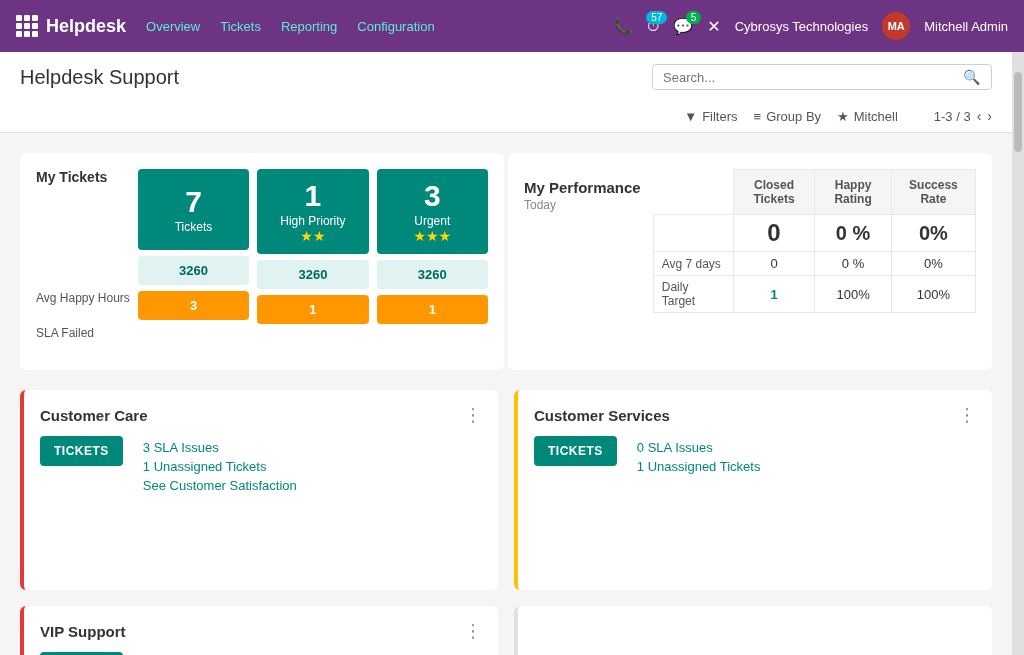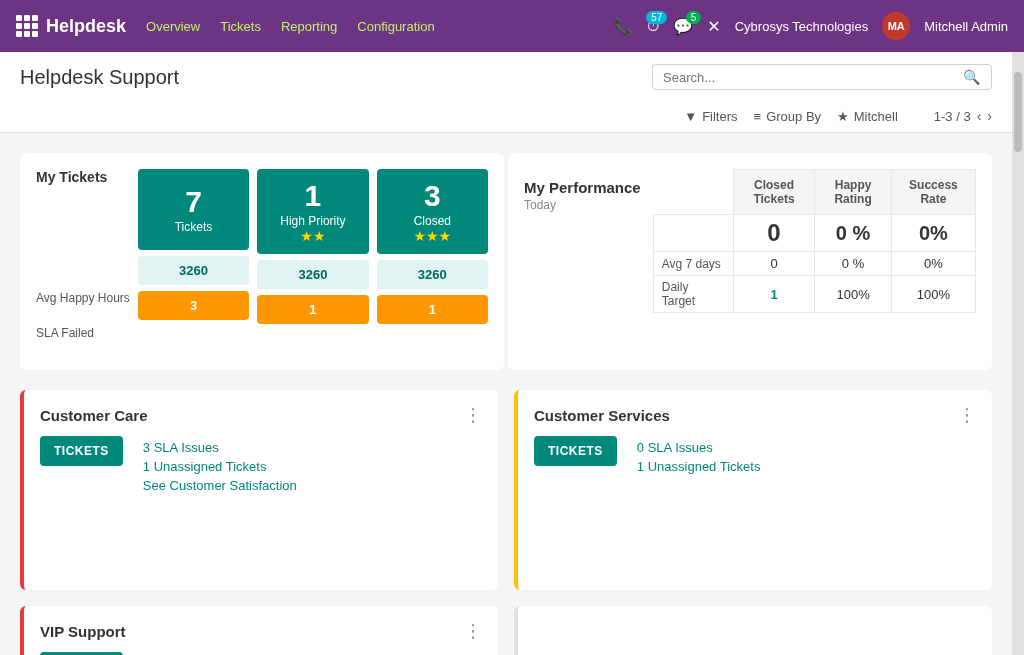--- a/index.html
+++ b/index.html
@@ -12,21 +12,21 @@
       display: flex;
       align-items: center;
       padding: 0 16px;
       height: 52px;
       gap: 20px;
     }
     .topnav-logo { font-size: 18px; font-weight: bold; display: flex; align-items: center; gap: 8px; }
     .topnav-logo .grid-icon { display: grid; grid-template-columns: repeat(3,6px); grid-template-rows: repeat(3,6px); gap: 2px; }
     .topnav-logo .dot { width: 6px; height: 6px; background: white; border-radius: 1px; }
     .topnav-menu { display: flex; gap: 20px; flex: 1; }
-    .topnav-menu a { color: #bef264; text-decoration: none; font-size: 13px; padding: 4px 0; }
+    .topnav-menu a { color: #5eead4; text-decoration: none; font-size: 13px; padding: 4px 0; }
     .topnav-actions { display: flex; align-items: center; gap: 14px; }
     .topnav-icon { color: white; font-size: 16px; cursor: pointer; position: relative; }
     .badge { background: #00b8d9; color: white; border-radius: 10px; font-size: 10px; padding: 1px 5px; position: absolute; top: -6px; right: -8px; }
     .badge-green { background: #00b050; }
     .topnav-company { color: white; font-size: 13px; }
     .avatar { width: 28px; height: 28px; border-radius: 50%; background: #c0392b; display: flex; align-items: center; justify-content: center; font-size: 11px; color: white; font-weight: bold; overflow: hidden; }
 
     
     .content-wrapper { display: flex; height: calc(100vh - 44px); overflow: hidden; }
     .main-content { flex: 1; overflow-y: auto; padding: 0; }
@@ -259,21 +259,21 @@
             <div style="font-size:30px; font-weight:bold; line-height:1.1;">1</div>
             <div style="font-size:12px; margin-top:2px;">High Priority</div>
             <div style="color:#ffd700; font-size:14px;">★★</div>
           </div>
           <div style="background:#e0f2f1; color:#00695c; border-radius:4px; text-align:center; padding:7px; font-size:13px; font-weight:600;">3260</div>
           <div style="background:#ff9800; color:white; border-radius:4px; text-align:center; padding:7px; font-size:13px; font-weight:600;">1</div>
         </div>
         <div style="display:flex; flex-direction:column; gap:6px;">
           <div style="background:#00897b; color:white; border-radius:4px; text-align:center; padding:10px 8px; cursor:pointer;">
             <div style="font-size:30px; font-weight:bold; line-height:1.1;">3</div>
-            <div style="font-size:12px; margin-top:2px;">Closed</div>
+            <div style="font-size:12px; margin-top:2px;">Urgent</div>
             <div style="color:#ffd700; font-size:14px;">★★★</div>
           </div>
           <div style="background:#e0f2f1; color:#00695c; border-radius:4px; text-align:center; padding:7px; font-size:13px; font-weight:600;">3260</div>
           <div style="background:#ff9800; color:white; border-radius:4px; text-align:center; padding:7px; font-size:13px; font-weight:600;">1</div>
         </div>
       </div>
     </div>
   </div>
 
         <div class="performance-card">

